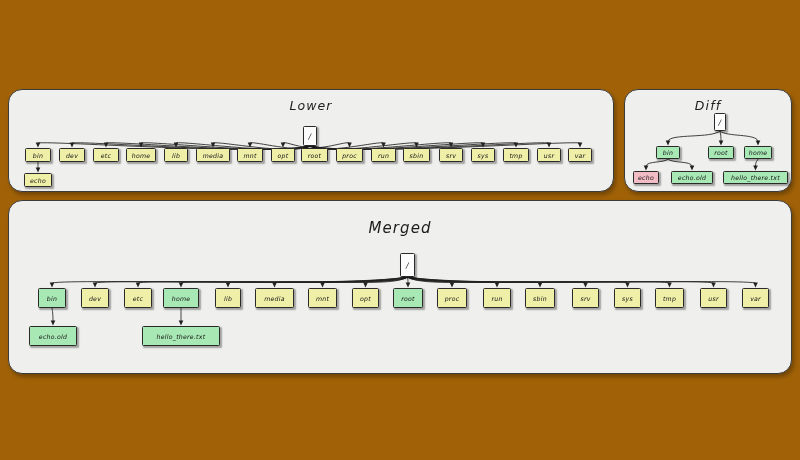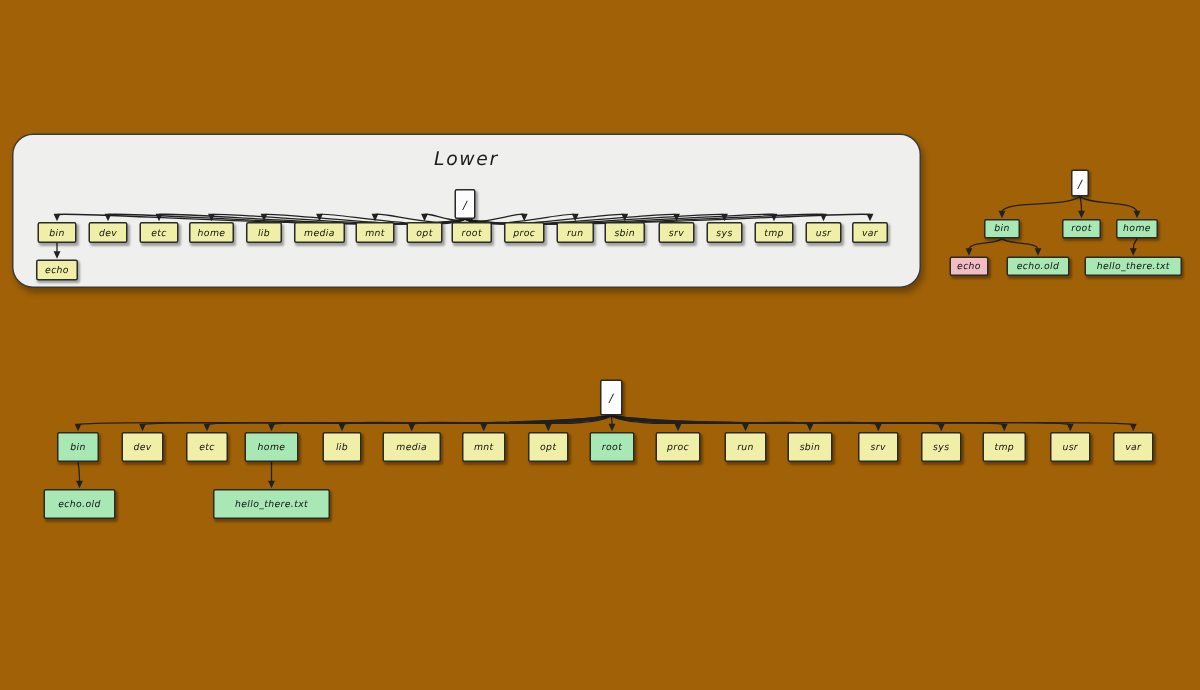--- a/index.html
+++ b/index.html
@@ -161,20 +161,23 @@
     </div>
     <div class="node dir-yellow" style="left: 537px; top: 148px; width: 24px; height: 14px;">
       <span>usr</span>
     </div>
     <div class="node dir-yellow" style="left: 568px; top: 148px; width: 24px; height: 14px;">
       <span>var</span>
     </div>
     <div class="node dir-yellow" style="left: 24px; top: 173px; width: 28px; height: 14px;">
       <span>echo</span>
     </div>
+    <div class="panel" style="left: 624px; top: 89px; width: 168px; height: 103px;">
+      <div class="panel-title" style="top: 8px;">Diff</div>
+    </div>
     <svg class="edges" width="800" height="460">
       <path d="M 720 131 C 710.64 138.46, 671.12 133.5, 668 141"></path>
       <polygon points="665.7,140.5 670.3,140.5 668,145.5"></polygon>
       <path d="M 720 131 C 720.18 133.105, 720.94 133.5, 721 141"></path>
       <polygon points="718.7,140.5 723.3,140.5 721,145.5"></polygon>
       <path d="M 720 131 C 726.84 136.99, 755.72 133.5, 758 141"></path>
       <polygon points="755.7,140.5 760.3,140.5 758,145.5"></polygon>
       <path d="M 668 159 C 664.04 163.16, 647.32 160.75, 646 166"></path>
       <polygon points="643.7,165.5 648.3,165.5 646,170.5"></polygon>
       <path d="M 668 159 C 672.32 163.37, 690.56 160.75, 692 166"></path>
@@ -195,20 +198,23 @@
       <span>home</span>
     </div>
     <div class="node dir-red" style="left: 633px; top: 171px; width: 26px; height: 13px;">
       <span>echo</span>
     </div>
     <div class="node dir-green" style="left: 671px; top: 171px; width: 42px; height: 13px;">
       <span>echo.old</span>
     </div>
     <div class="node dir-green" style="left: 723px; top: 171px; width: 65px; height: 13px;">
       <span>hello_there.txt</span>
+    </div>
+    <div class="panel" style="left: 8px; top: 200px; width: 784px; height: 174px;">
+      <div class="panel-title" style="top: 18px; font-size: 15px;">Merged</div>
     </div>
     <svg class="edges" width="800" height="460">
       <path d="M 407.5 277 C 343.51 287.3, 73.33 278.5, 52 283"></path>
       <polygon points="49.7,282.5 54.3,282.5 52,287.5"></polygon>
       <path d="M 407.5 277 C 351.25 287.3, 113.75 278.5, 95 283"></path>
       <polygon points="92.7,282.5 97.3,282.5 95,287.5"></polygon>
       <path d="M 407.5 277 C 358.99 287.3, 154.17 278.5, 138 283"></path>
       <polygon points="135.7,282.5 140.3,282.5 138,287.5"></polygon>
       <path d="M 407.5 277 C 366.73 287.3, 194.59 278.5, 181 283"></path>
       <polygon points="178.7,282.5 183.3,282.5 181,287.5"></polygon>

